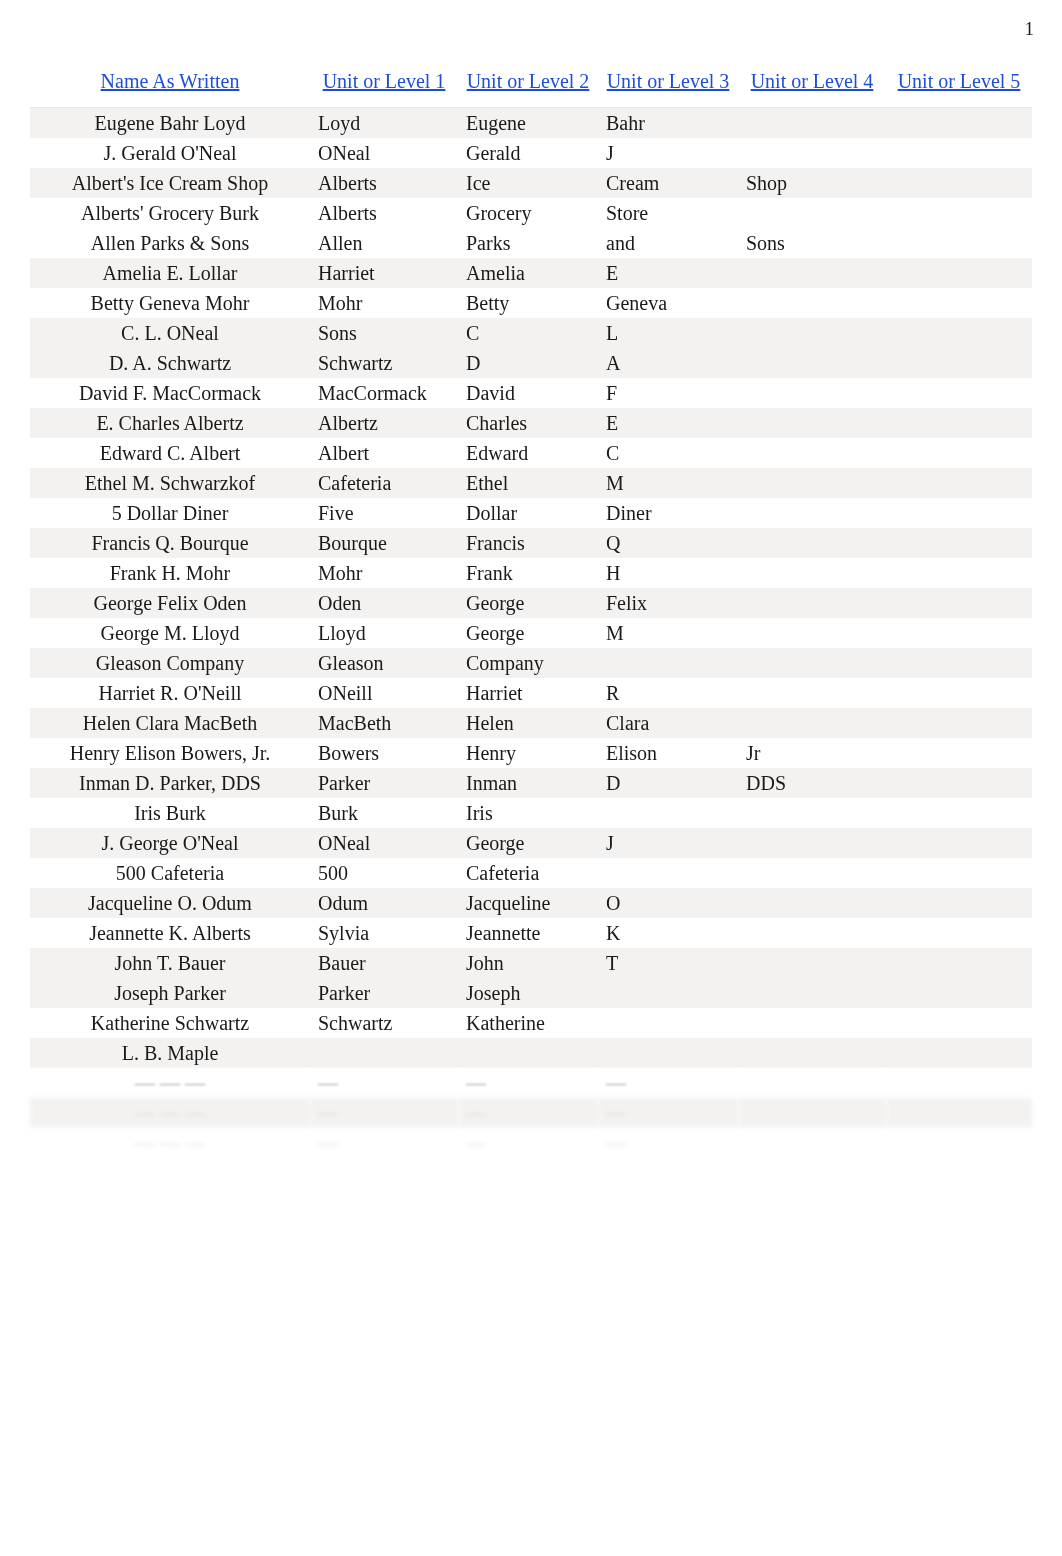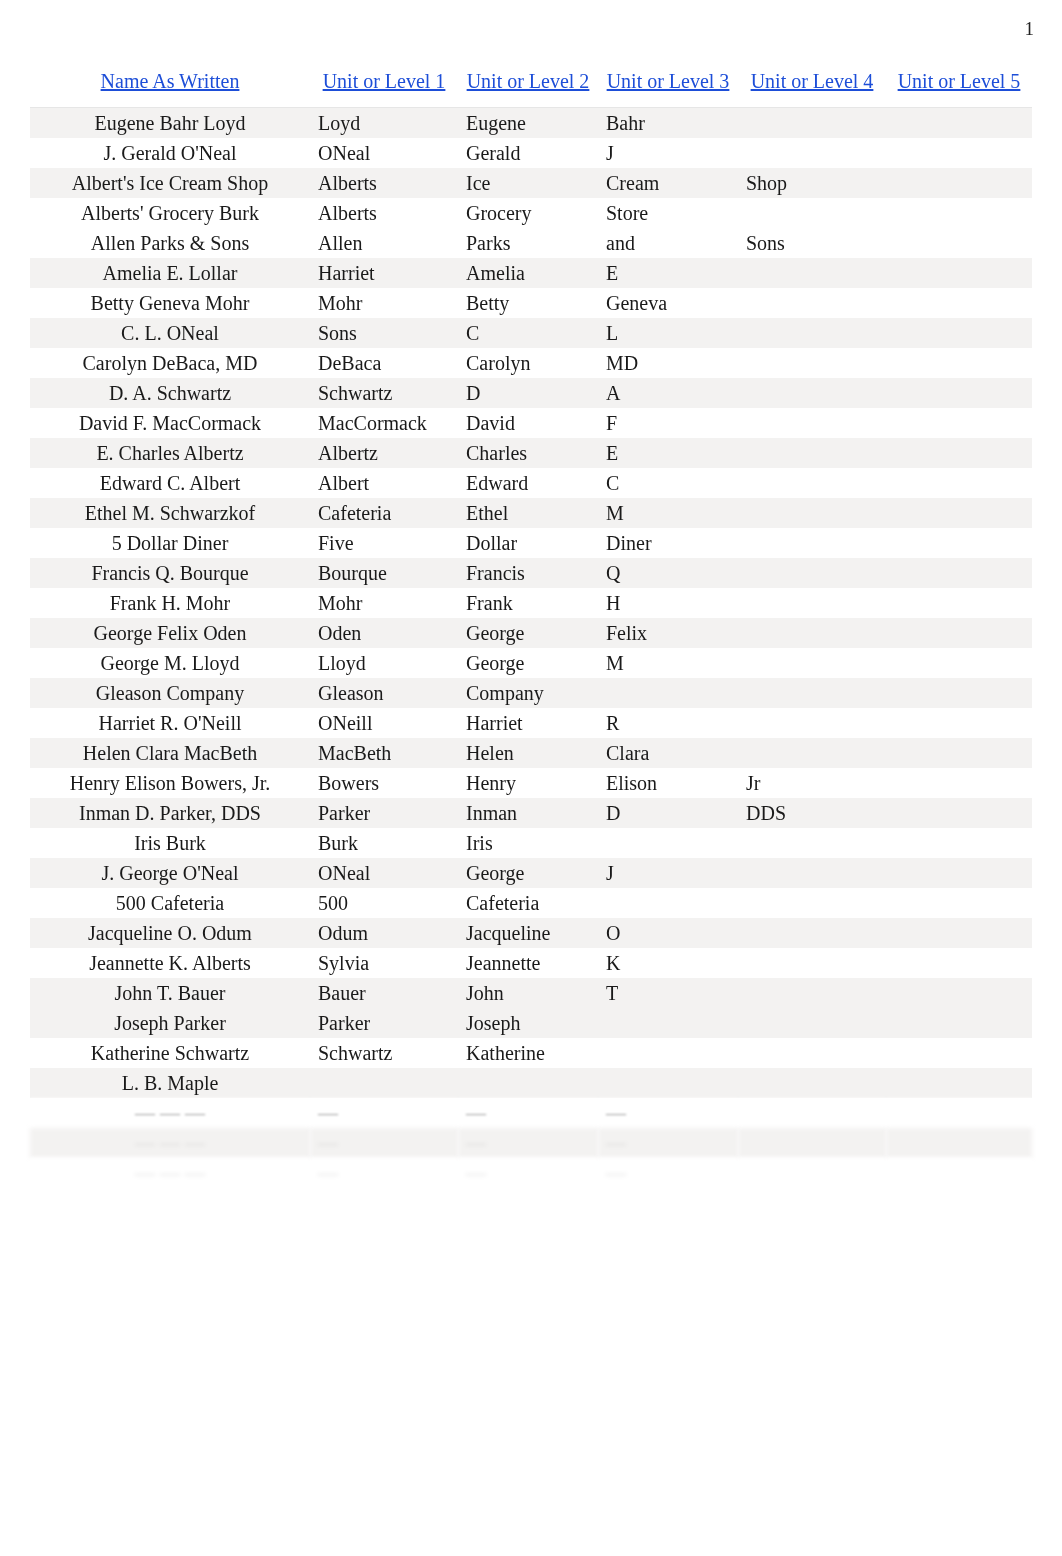--- a/index.html
+++ b/index.html
@@ -165,28 +165,20 @@
           <td class="unit"></td>
         </tr>
         <tr class="odd">
           <td class="name">C. L. ONeal</td>
           <td class="unit">Sons</td>
           <td class="unit">C</td>
           <td class="unit">L</td>
           <td class="unit"></td>
           <td class="unit"></td>
         </tr>
-        <tr class="even">
-          <td class="name">Carolyn DeBaca, MD</td>
-          <td class="unit">DeBaca</td>
-          <td class="unit">Carolyn</td>
-          <td class="unit">MD</td>
-          <td class="unit"></td>
-          <td class="unit"></td>
-        </tr>
         <tr class="odd">
           <td class="name">D. A. Schwartz</td>
           <td class="unit">Schwartz</td>
           <td class="unit">D</td>
           <td class="unit">A</td>
           <td class="unit"></td>
           <td class="unit"></td>
         </tr>
         <tr class="even">
           <td class="name">David F. MacCormack</td>

